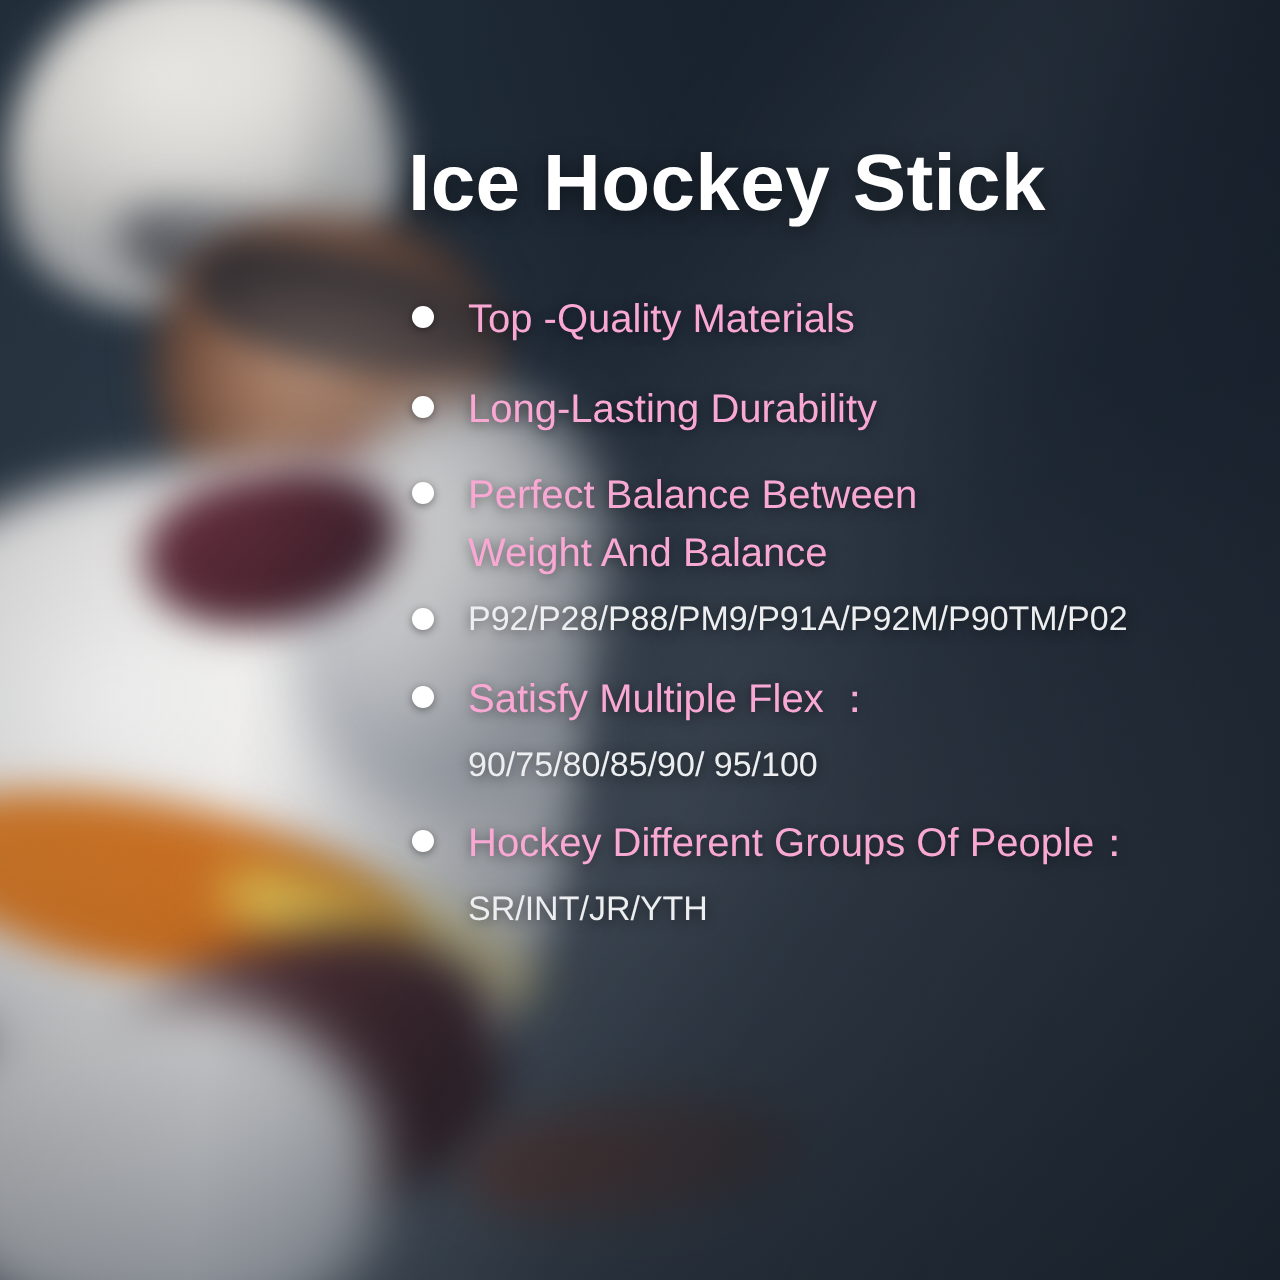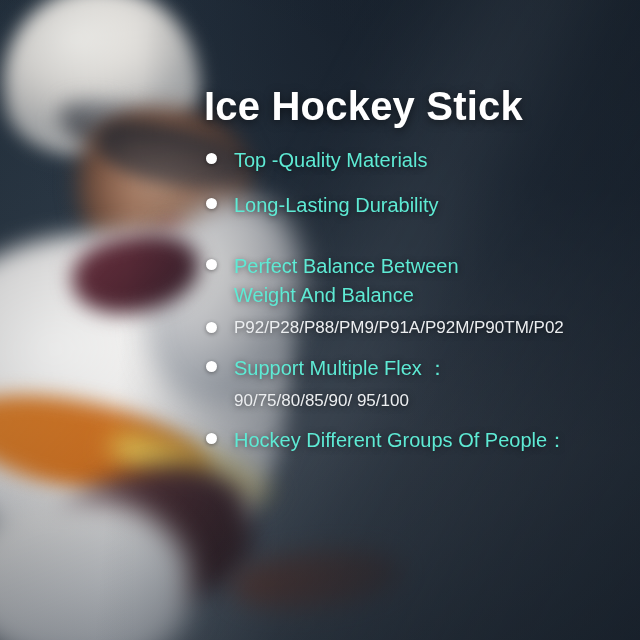--- a/index.html
+++ b/index.html
@@ -162,21 +162,21 @@
 
   
   .content {
     position: absolute;
     left: 0; top: 0;
     width: 640px; height: 640px;
   }
   .title {
     position: absolute;
     left: 204px;
-    top: 84px;
+    top: 70px;
     font-size: 40px;
     font-weight: bold;
     color: #ffffff;
     letter-spacing: 0.2px;
     text-shadow: 0 2px 10px rgba(0,0,0,0.55);
     white-space: nowrap;
   }
   .features {
     position: absolute;
     left: 204px;
@@ -193,34 +193,34 @@
     top: 7px;
     width: 11px;
     height: 11px;
     border-radius: 50%;
     background: #ffffff;
     box-shadow: 0 1px 4px rgba(0,0,0,0.4);
   }
   .feature-main {
     font-size: 20px;
     line-height: 29px;
-    color: #5eead4;
+    color: #f9a8d4;
     text-shadow: 0 1px 6px rgba(0,0,0,0.5);
     white-space: pre-line;
   }
   .feature-sub {
     font-size: 17px;
     line-height: 26px;
     color: #eceef0;
     text-shadow: 0 1px 6px rgba(0,0,0,0.5);
     margin-top: 5px;
     white-space: nowrap;
   }
   .f0 { margin-bottom: 16px; }
-  .f1 { margin-bottom: 32px; }
+  .f1 { margin-bottom: 14px; }
   .f2 { margin-bottom: 2px; }
   .f3 { margin-bottom: 13px; }
   .f4 { margin-bottom: 12px; }
 </style>
 </head>
 <body>
 
 <div id="poster">
 
   <div class="bg-layer bg-base"></div>
@@ -267,24 +267,25 @@
 Weight And Balance</div>
       </div>
 
       <div class="feature f3">
         <span class="bullet"></span>
         <div class="feature-sub">P92/P28/P88/PM9/P91A/P92M/P90TM/P02</div>
       </div>
 
       <div class="feature f4">
         <span class="bullet"></span>
-        <div class="feature-main">Support Multiple Flex ：</div>
+        <div class="feature-main">Satisfy Multiple Flex ：</div>
         <div class="feature-sub">90/75/80/85/90/ 95/100</div>
       </div>
 
       <div class="feature f5">
         <span class="bullet"></span>
         <div class="feature-main">Hockey Different Groups Of People：</div>
+        <div class="feature-sub">SR/INT/JR/YTH</div>
       </div>
 
     </div>
   </div>
 </div>
 
 </body></html>

